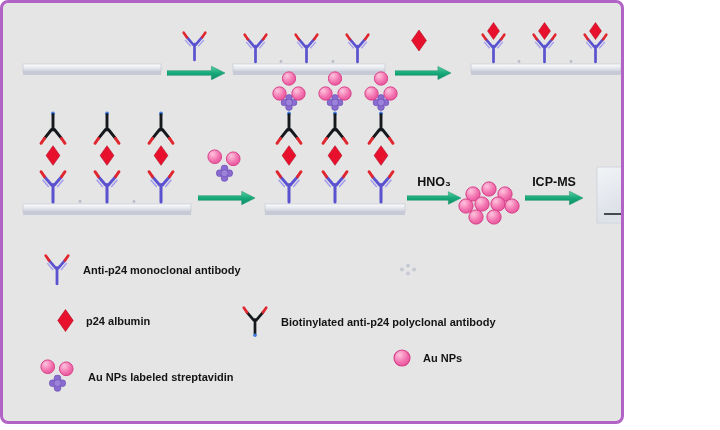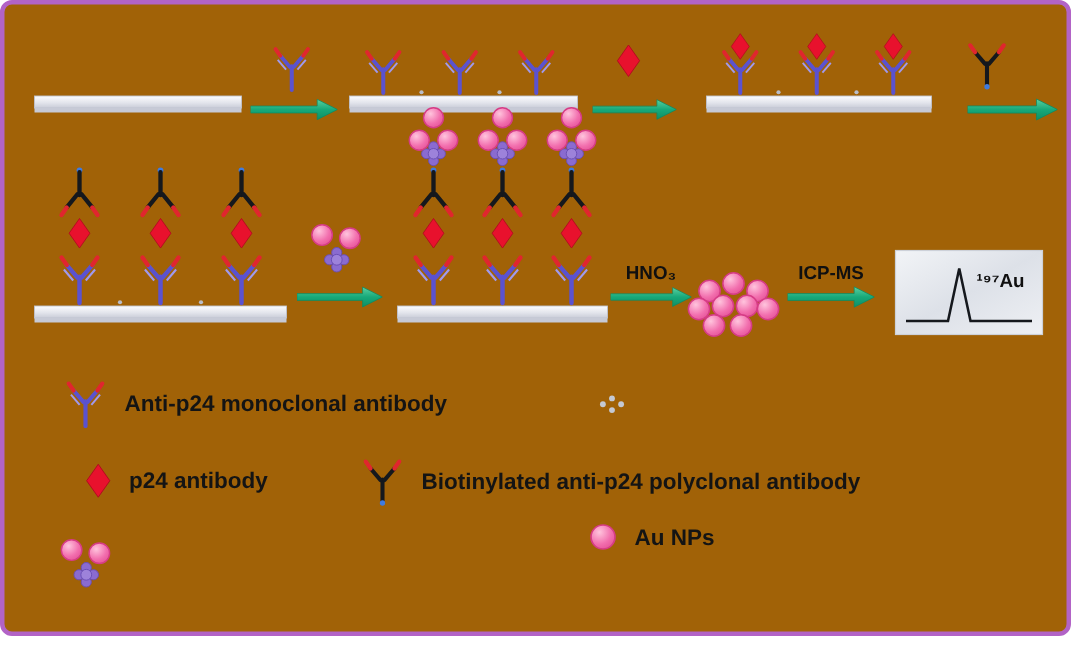--- a/index.html
+++ b/index.html
@@ -3,30 +3,30 @@
 <meta charset="utf-8">
 <style>
   * { box-sizing: border-box; }
   html, body { margin: 0; padding: 0; background: #ffffff; }
   body {
     width: 720px; height: 430px;
     font-family: "Liberation Sans", "DejaVu Sans", sans-serif;
   }
   .frame {
     position: relative;
-    width: 714px; height: 424px;
+    width: 624px; height: 424px;
     border: 3px solid #b263c6;
     border-radius: 8px;
-    background: #a16207;
+    background: #e5e5e5;
     overflow: hidden;
   }
   .scheme { position: absolute; left: 0; top: 0; }
   .litem { position: absolute; display: flex; align-items: center; gap: 12px; }
   .llabel {
-    font-size: 15px; font-weight: 700; color: #141414; white-space: nowrap;
+    font-size: 11px; font-weight: 700; color: #141414; white-space: nowrap;
   }
   .lbl {
     font-size: 12.5px; font-weight: 700; fill: #101010;
     font-family: "Liberation Sans", "DejaVu Sans", sans-serif;
   }
   .defs-svg { position: absolute; width: 0; height: 0; }
 </style>
 </head>
 <body>
 
@@ -249,34 +249,35 @@
     <div class="litem" style="left:394px; top:258px;">
       <svg width="22" height="17" viewBox="0 0 18 14">
           <use href="#bsa"></use>
         </svg>
     </div>
 
     <div class="litem" style="left:54px; top:306px;">
       <svg width="17" height="23" viewBox="0 0 16 22">
           <use href="#antigen"></use>
         </svg>
-      <span class="llabel">p24 antibody</span>
+      <span class="llabel">p24 albumin</span>
     </div>
 
     <div class="litem" style="left:238px; top:302px;">
       <svg width="28" height="33" viewBox="0 0 30 34">
           <use href="#ab-poly"></use>
         </svg>
       <span class="llabel">Biotinylated anti-p24 polyclonal antibody</span>
     </div>
 
     <div class="litem" style="left:36px; top:356px;">
       <svg width="37" height="35" viewBox="0 0 36 34">
           <use href="#strep"></use>
         </svg>
+      <span class="llabel">Au NPs labeled streptavidin</span>
     </div>
 
     <div class="litem" style="left:390px; top:346px;">
       <svg width="18" height="18" viewBox="0 0 16 16">
           <use href="#aunp"></use>
         </svg>
       <span class="llabel">Au NPs</span>
     </div>
 
   </div>

